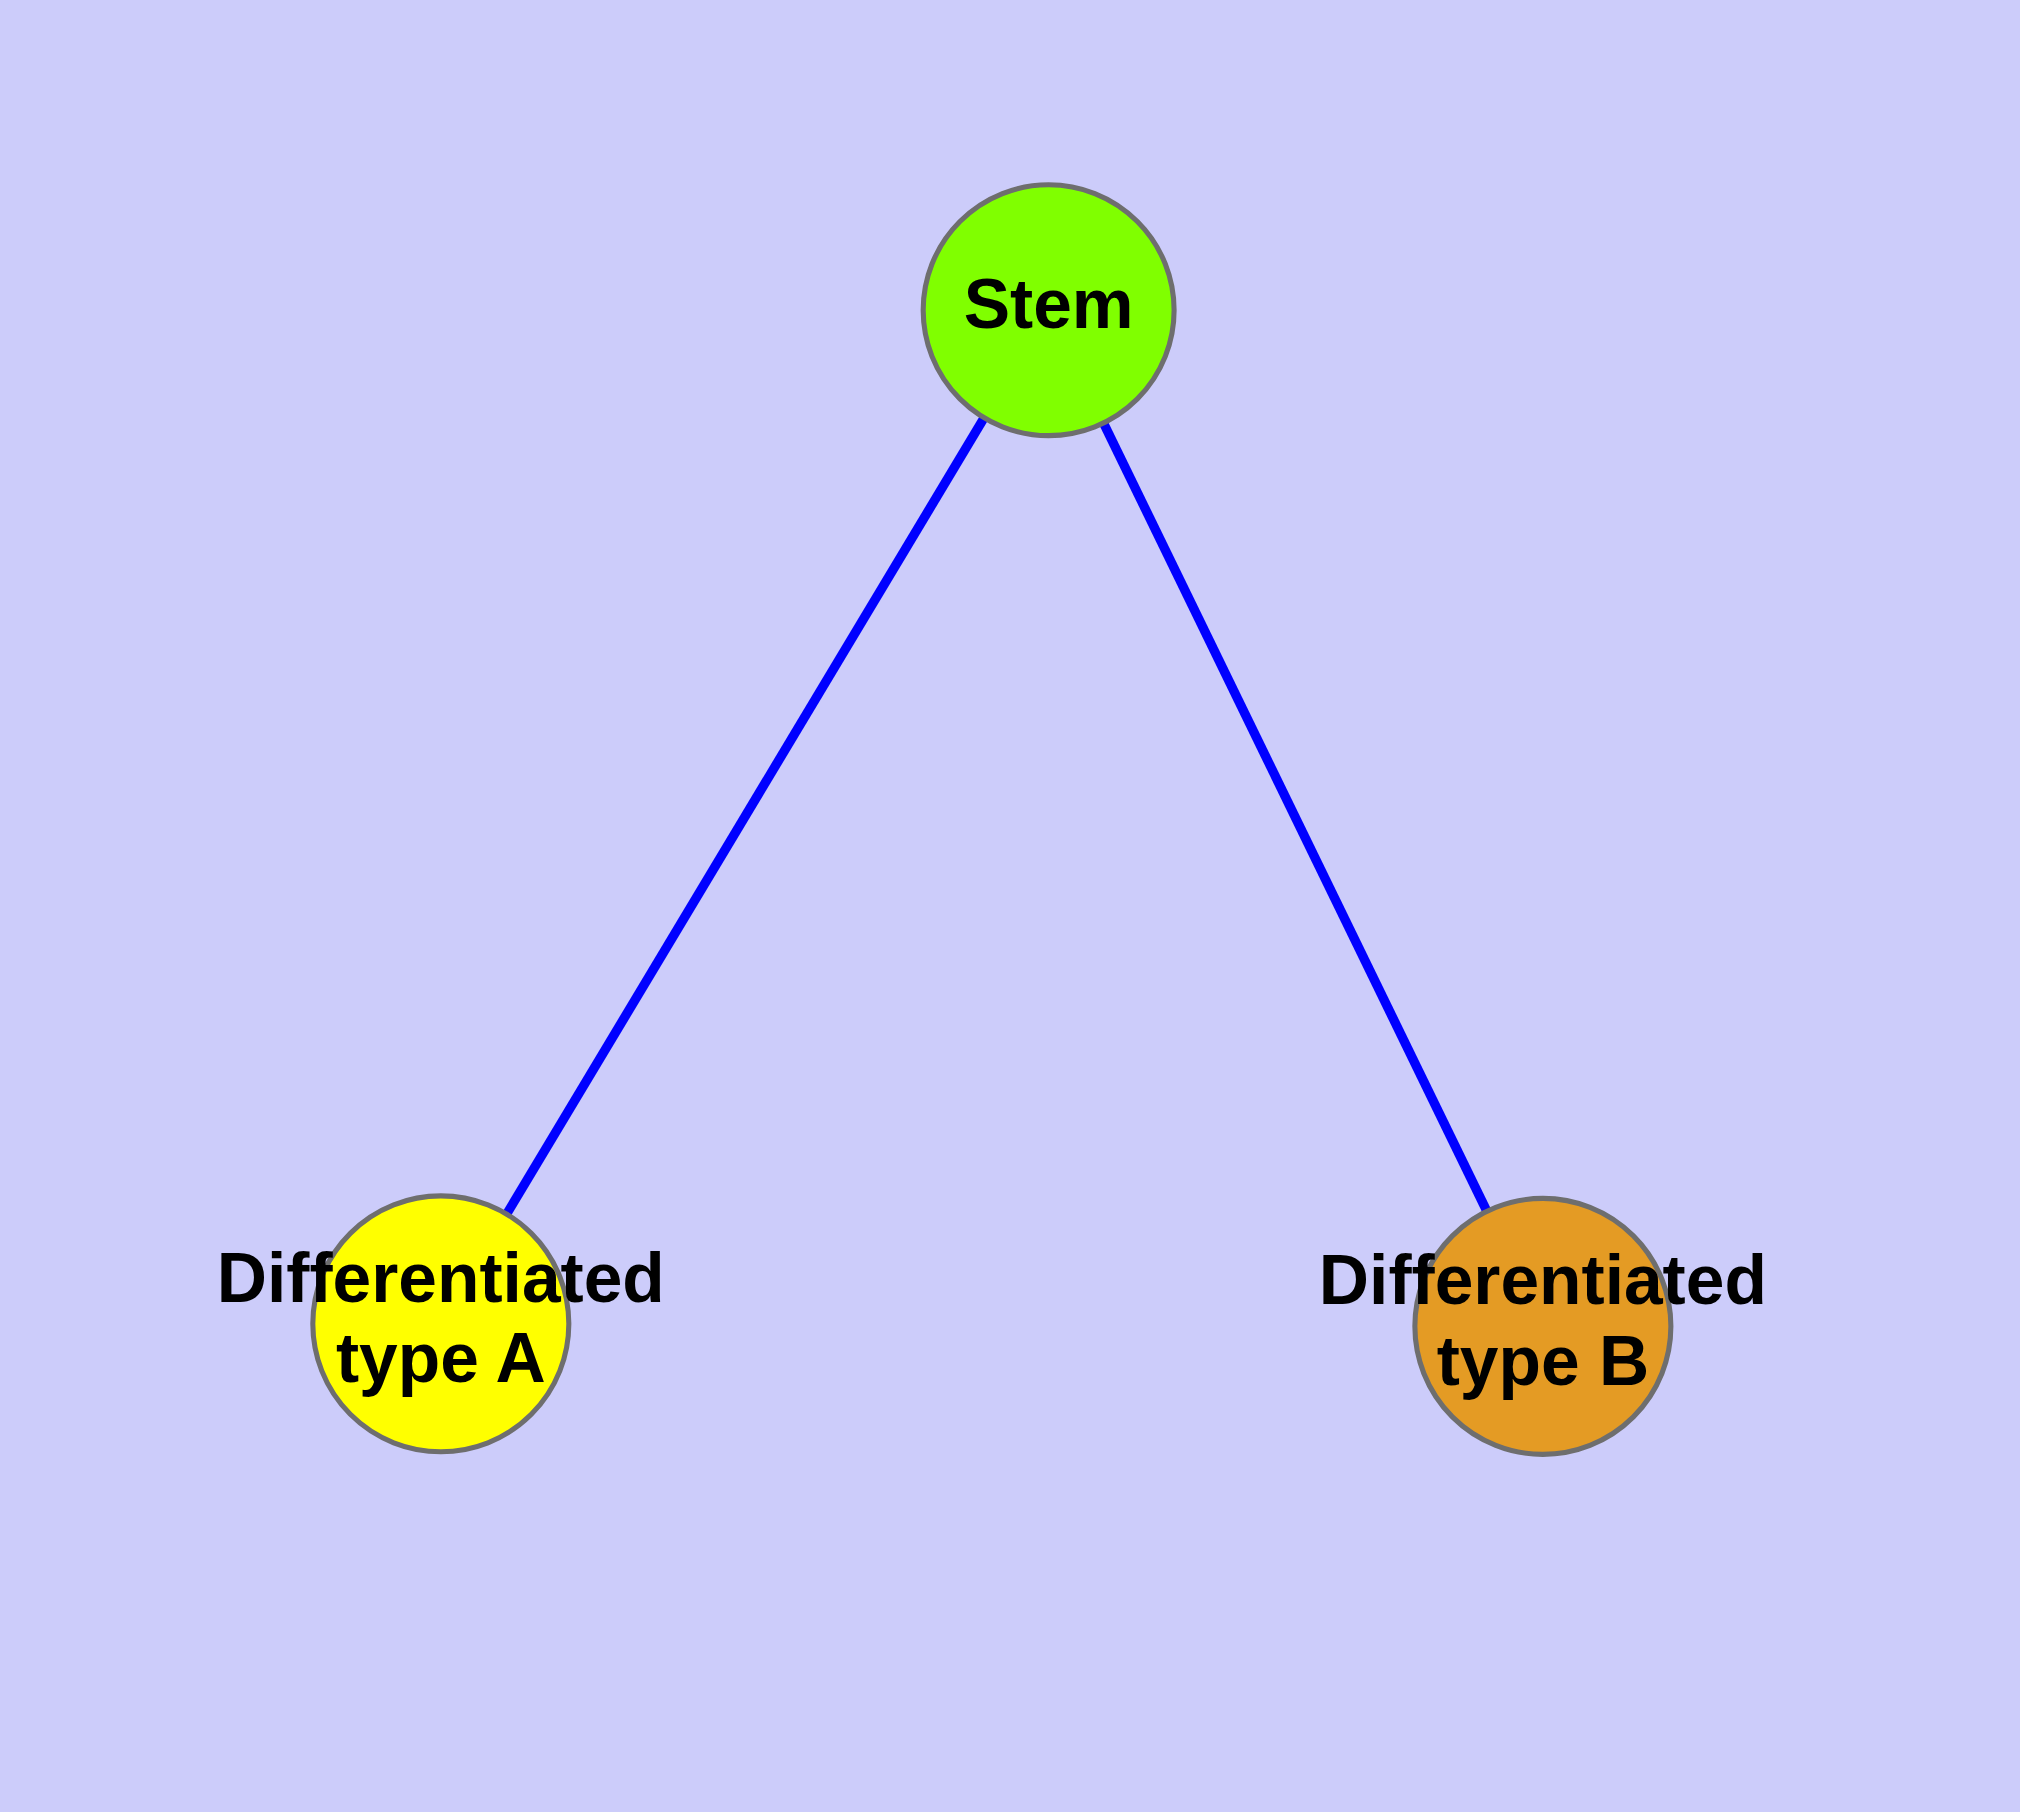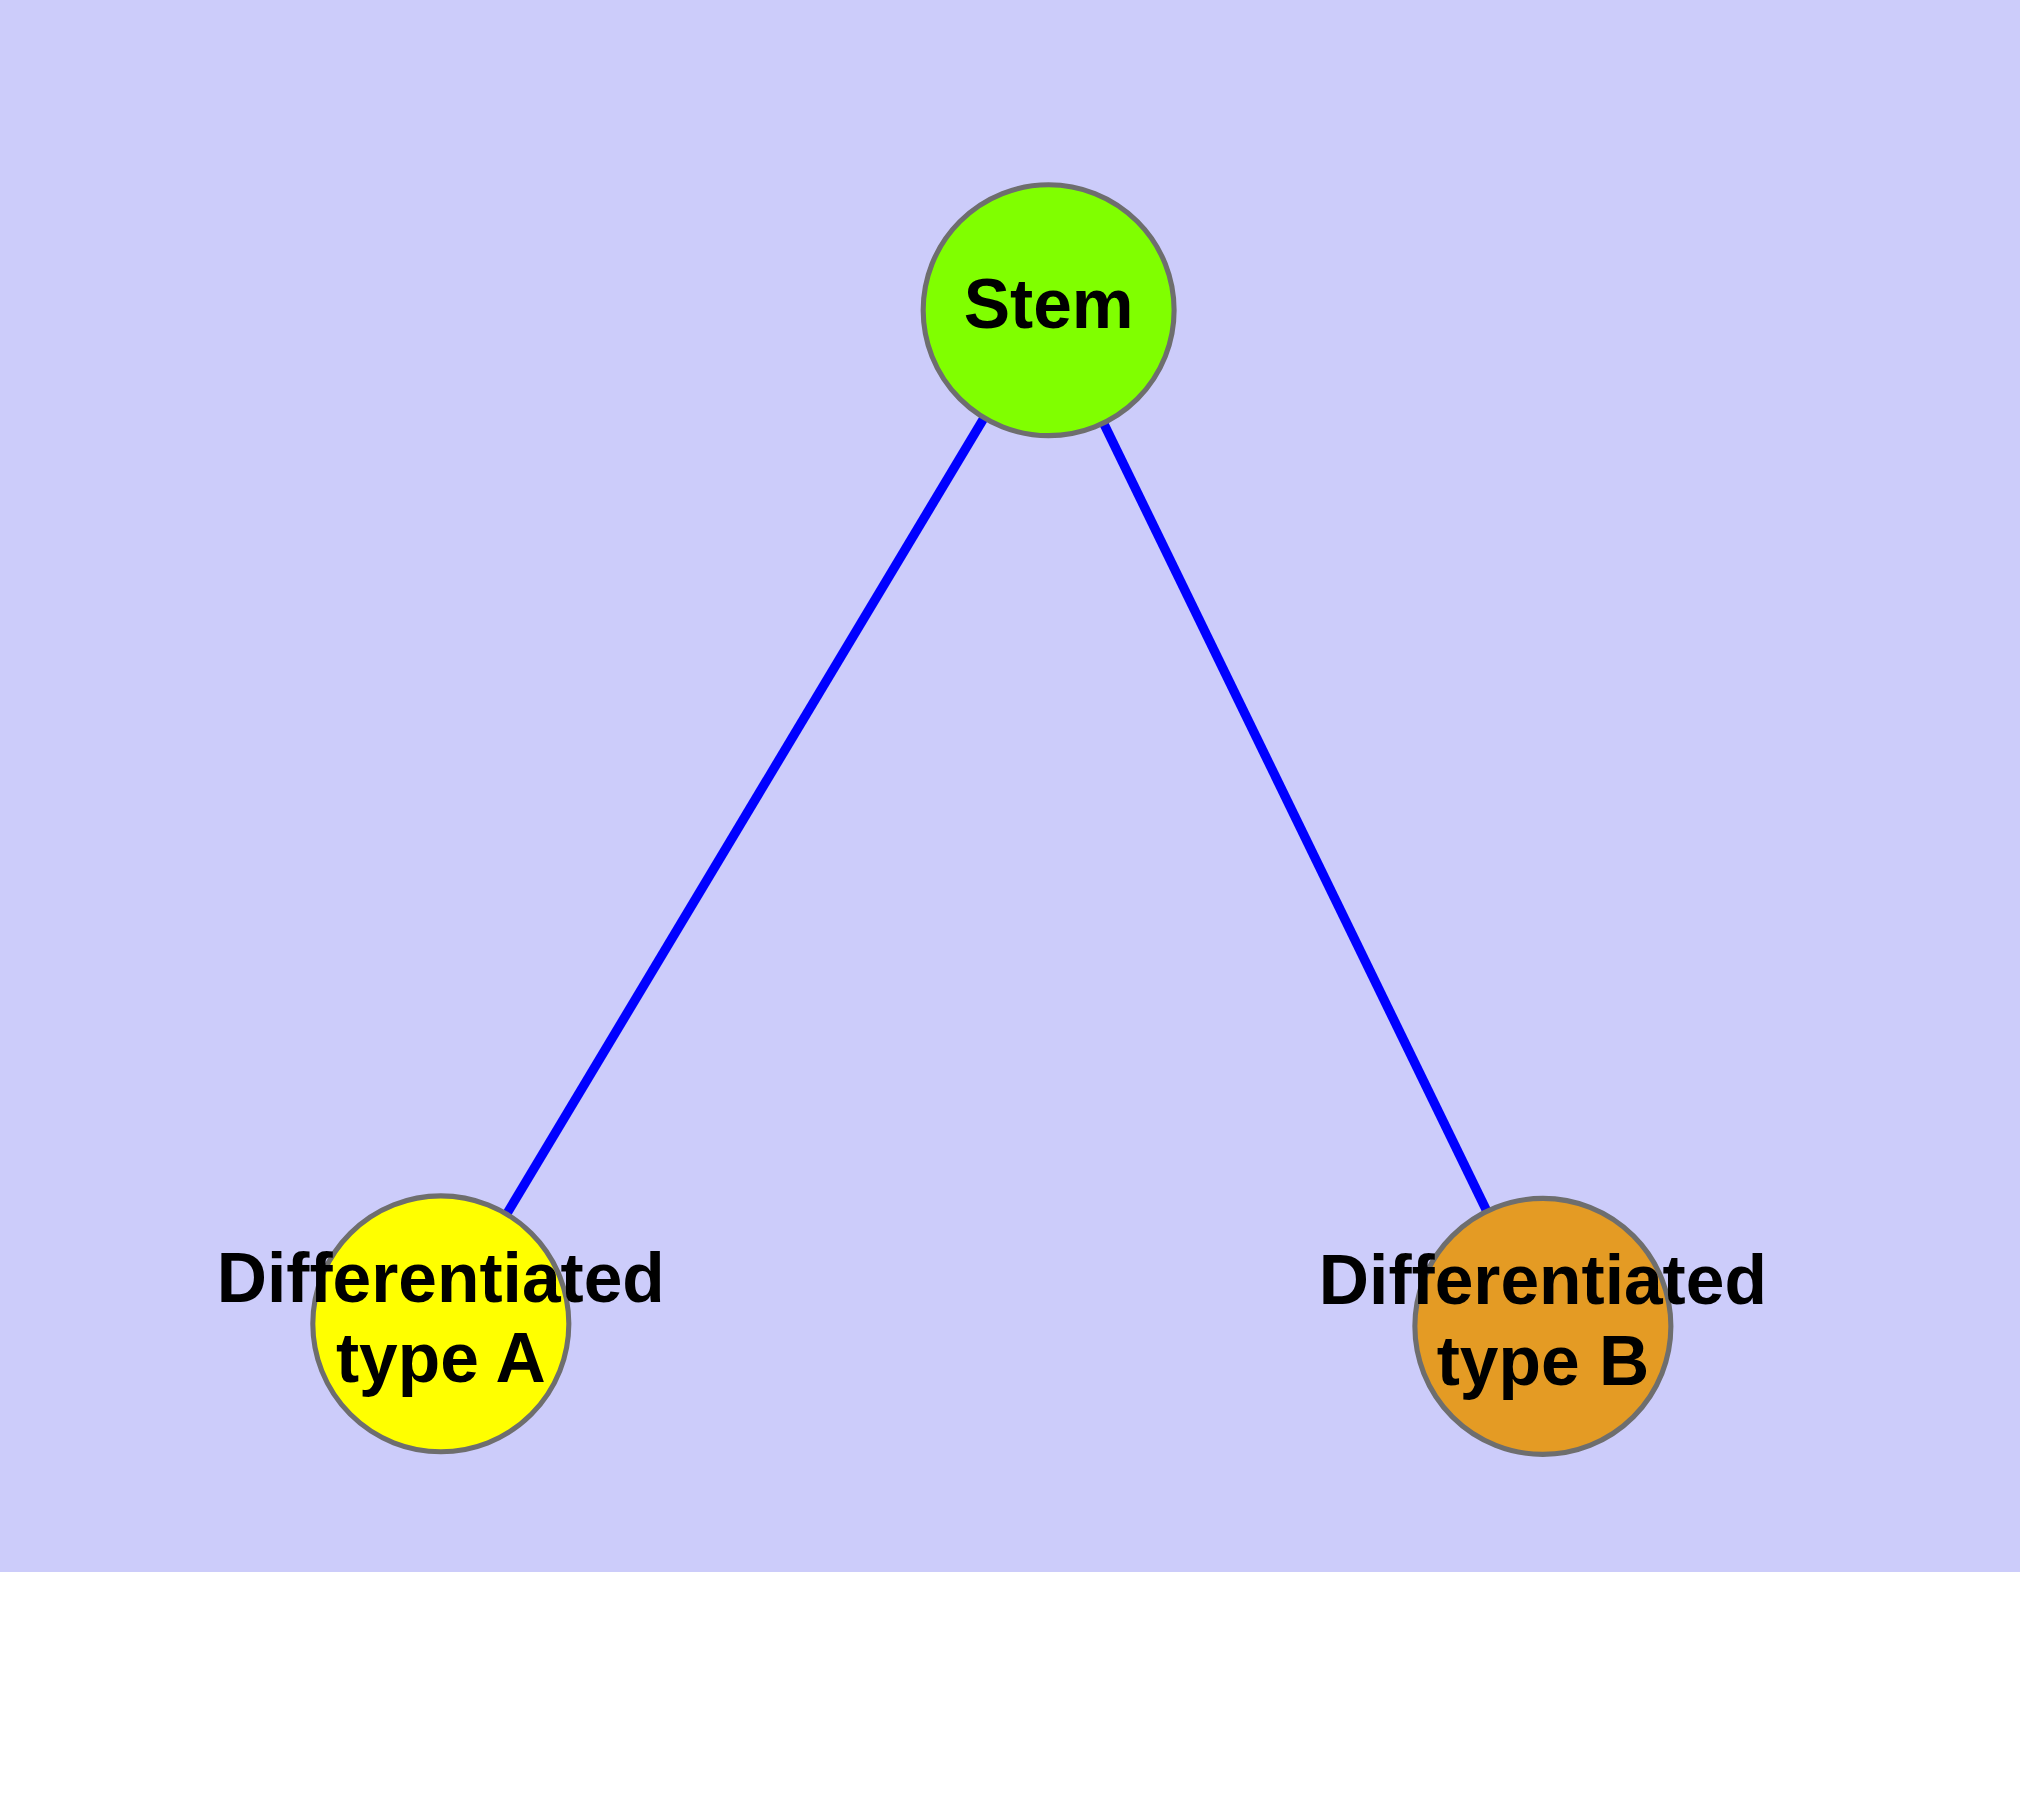--- a/index.html
+++ b/index.html
@@ -28,21 +28,21 @@
     font-weight: bold;
     fill: #000000;
     text-anchor: middle;
     dominant-baseline: middle;
     paint-order: normal;
   }
 </style>
 </head>
 <body>
 
-<div id="canvas" style="width: 2021px; height: 1572px; background: rgb(204, 204, 250);">
+<div id="canvas" style="width: 2021px; height: 1812px; background: rgb(204, 204, 250);">
   <svg id="graph-svg" viewBox="0 0 2384 2138" preserveAspectRatio="none" xmlns="http://www.w3.org/2000/svg" style="width: 2021px; height: 1812px;">
 
     <rect id="bg-rect" x="0" y="0" width="2384" height="2138" fill="#ccccfa"></rect>
 
     <g id="edge-layer">
       <line id="edge-stem-diff-a" x1="1237" y1="366" x2="520" y2="1562" stroke="#0000ff" stroke-width="11" stroke-linecap="butt"></line>
       <line id="edge-stem-diff-b" x1="1237" y1="366" x2="1820" y2="1565" stroke="#0000ff" stroke-width="11" stroke-linecap="butt"></line>
     </g>
 
     <g id="node-layer">

